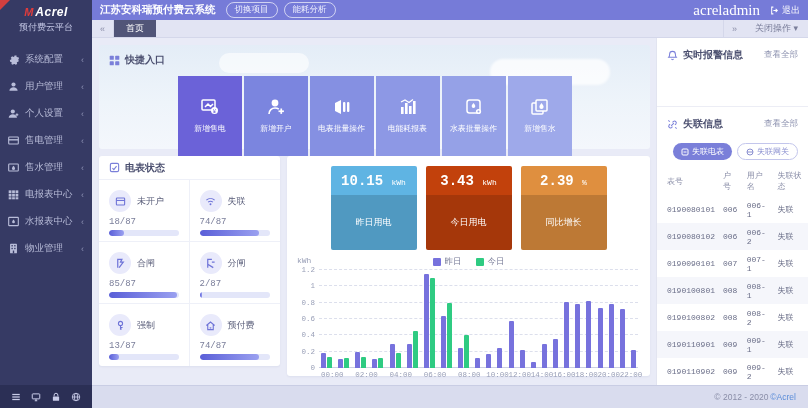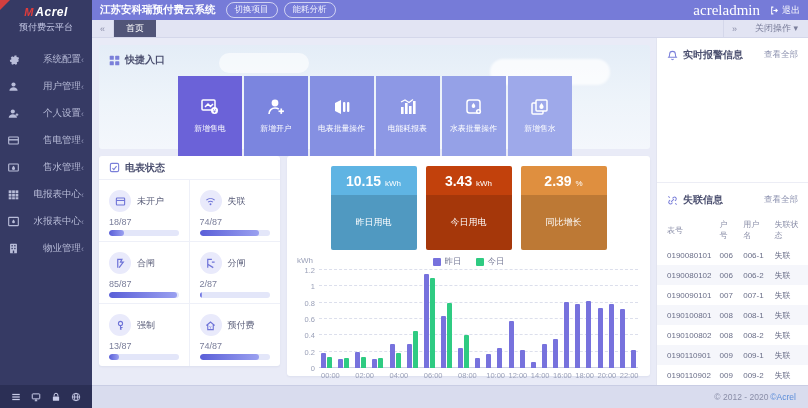--- a/index.html
+++ b/index.html
@@ -9,21 +9,21 @@
 
   
   .sidebar { position:absolute; left:0; top:0; width:92px; height:408px; background:#363a64; z-index:5; display:flex; flex-direction:column; }
   .corner-flag { position:absolute; left:0; top:0; width:0; height:0; border-top:10px solid #d43f3f; border-right:10px solid transparent; }
   .logo-area { height:38px; display:flex; flex-direction:column; align-items:center; justify-content:center; }
   .logo-line { display:flex; align-items:center; gap:2px; }
   .logo-mark { color:#e03c3c; font-weight:bold; font-size:11px; font-style:italic; }
   .logo-text { color:#ffffff; font-weight:bold; font-style:italic; font-size:12px; letter-spacing:.5px; }
   .logo-sub { color:#c3c6e4; font-size:9px; margin-top:2px; }
   .menu { flex:1; padding-top:8px; }
-  .menu-item { height:27px; display:flex; align-items:center; padding:0 8px; color:#b9bdd9; cursor:pointer;text-align:right; }
+  .menu-item { height:27px; display:flex; align-items:center; padding:0 8px; color:#b9bdd9; cursor:pointer; }
   .menu-item svg { flex:0 0 11px; margin-right:6px; }
   .menu-item .lbl { flex:1; font-size:9.5px; }
   .menu-item .chev { color:#8d91b5; font-size:9px; }
   .sidebar-dock { height:23px; background:#2b2f55; display:flex; align-items:center; justify-content:space-around; padding:0 6px; }
   .dock-ic { color:#c9ccе8; color:#c9cce8; font-size:10px; cursor:pointer; display:flex; }
 
   
   .topbar { position:absolute; left:92px; top:0; right:0; height:20px; background:#767bd8; display:flex; align-items:center; padding:0 8px; color:#fff; }
   .topbar-title { font-size:10.5px; font-weight:bold; margin-right:10px; }
   .pill { border:1px solid rgba(255,255,255,.65); border-radius:8px; font-size:8.5px; color:#f0f1ff; padding:1px 8px; margin-right:6px; cursor:pointer; }
@@ -31,21 +31,21 @@
   .topbar-user { font-size:15px; margin-right:10px; cursor:pointer;font-family:Liberation Serif, serif; }
   .logout { font-size:9px; display:flex; align-items:center; gap:3px; cursor:pointer; }
 
   .tabbar { position:absolute; left:92px; top:20px; right:0; height:18px; background:#e2e4f3; border-bottom:1px solid #d4d7ea; display:flex; align-items:stretch; }
   .tab-arrow { width:22px; display:flex; align-items:center; justify-content:center; color:#8a8da8; font-size:9px; cursor:pointer; border-right:1px solid #d4d7ea; }
   .tab-active { background:#515578; color:#fff; font-size:9px; display:flex; align-items:center; padding:0 12px; cursor:pointer; }
   .tabbar-sp { flex:1; }
   .close-menu { display:flex; align-items:center; color:#7a7e9a; font-size:9px; padding:0 10px; cursor:pointer; gap:3px; }
 
   
-  .content { position:absolute; left:92px; top:38px; right:0; bottom:23px; display:flex; }
+  .content { position:absolute; left:92px; top:38px; right:0; bottom:23px; display:flex;font-family:Liberation Mono, monospace; }
   .center-col { width:564px; padding:7px 6px 0 7px; }
   .right-col { flex:1; background:#ffffff; border-left:1px solid #e2e4f0; margin-left:0; display:flex; flex-direction:column; }
 
   
   .quick { height:104px; background:linear-gradient(180deg,#e4edf7 0%,#eef4fa 55%,#f4f7fc 100%); border-radius:3px; position:relative; margin-bottom:7px; }
   .quick:before { content:""; position:absolute; right:40px; top:14px; width:120px; height:26px; background:rgba(255,255,255,.75); border-radius:20px; filter:blur(1px); }
   .quick:after { content:""; position:absolute; left:120px; top:8px; width:90px; height:20px; background:rgba(255,255,255,.6); border-radius:20px; }
   .sect-head { display:flex; align-items:center; gap:5px; padding:8px 0 0 10px; position:relative; z-index:2; }
   .sect-title { font-size:10px; color:#4c5070; font-weight:bold; }
   .sect-ic { color:#7a7fd9; display:flex; }
@@ -608,20 +608,36 @@
       <div class="alarm-body"></div>
       <div class="rp-divider"></div>
       <div class="rp-sect-head">
         <span class="sect-ic">
             <svg width="11" height="11" viewBox="0 0 16 16" fill="none" stroke="#7a7fd9" stroke-width="1.5">
               <path d="M6 10l4-4M4.5 7.5L3 9a2.5 2.5 0 003.5 3.5L8 11M11.5 8.5L13 7a2.5 2.5 0 00-3.5-3.5L8 5M2 2l2 2M12 12l2 2"></path>
             </svg>
           </span>
         <span class="rp-title">失联信息</span>
         <span class="view-all">查看全部</span>
+      </div>
+      <div class="lost-tabs">
+        <span class="ltab active">
+          <svg width="8" height="8" viewBox="0 0 16 16" fill="none" stroke="#fff" stroke-width="2">
+              <rect x="2" y="2" width="12" height="12" rx="2"></rect>
+              <path d="M5 8h6"></path>
+            </svg>
+          <span>失联电表</span>
+        </span>
+        <span class="ltab ghost">
+          <svg width="8" height="8" viewBox="0 0 16 16" fill="none" stroke="#8a8fd0" stroke-width="2">
+              <circle cx="8" cy="8" r="6"></circle>
+              <path d="M2 8h12"></path>
+            </svg>
+          <span>失联网关</span>
+        </span>
       </div>
       <table class="lost-table">
         <thead>
           <tr>
             <th>表号</th>
             <th>户号</th>
             <th>用户名</th>
             <th>失联状态</th>
           </tr>
         </thead>

